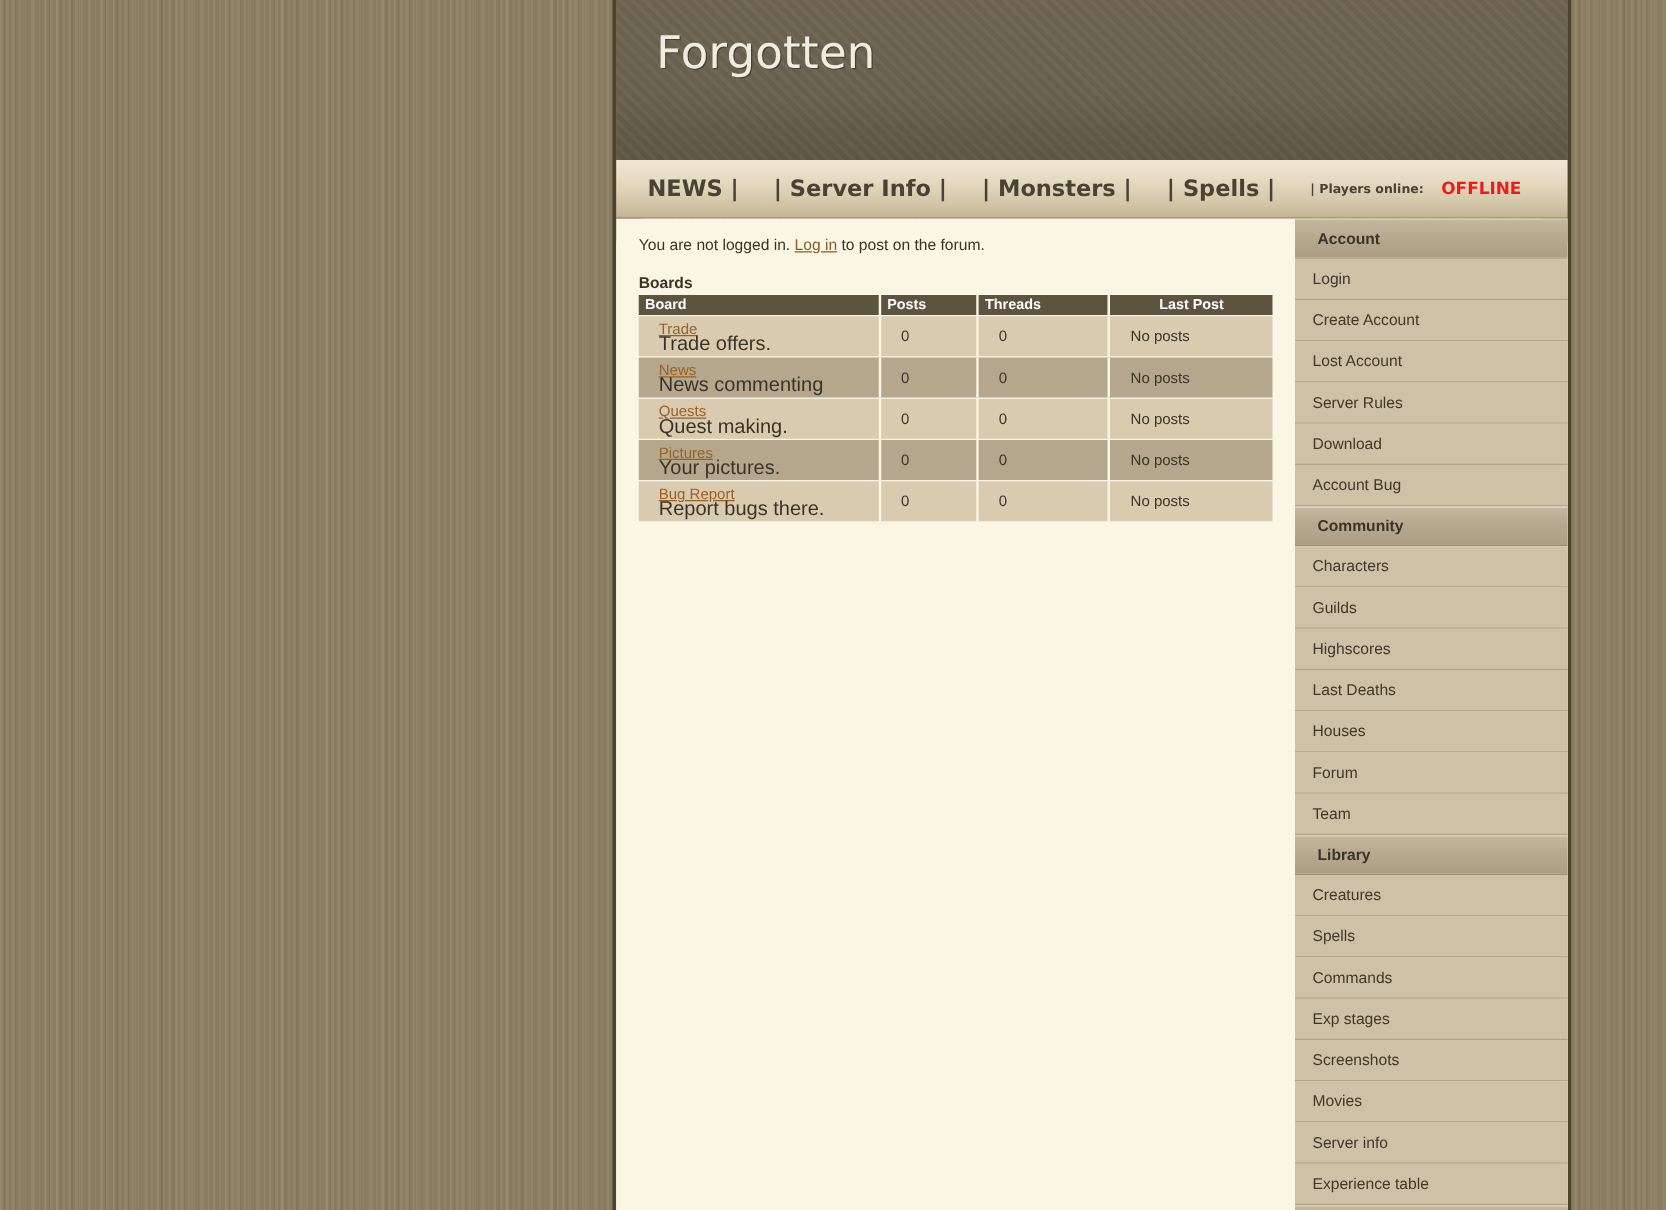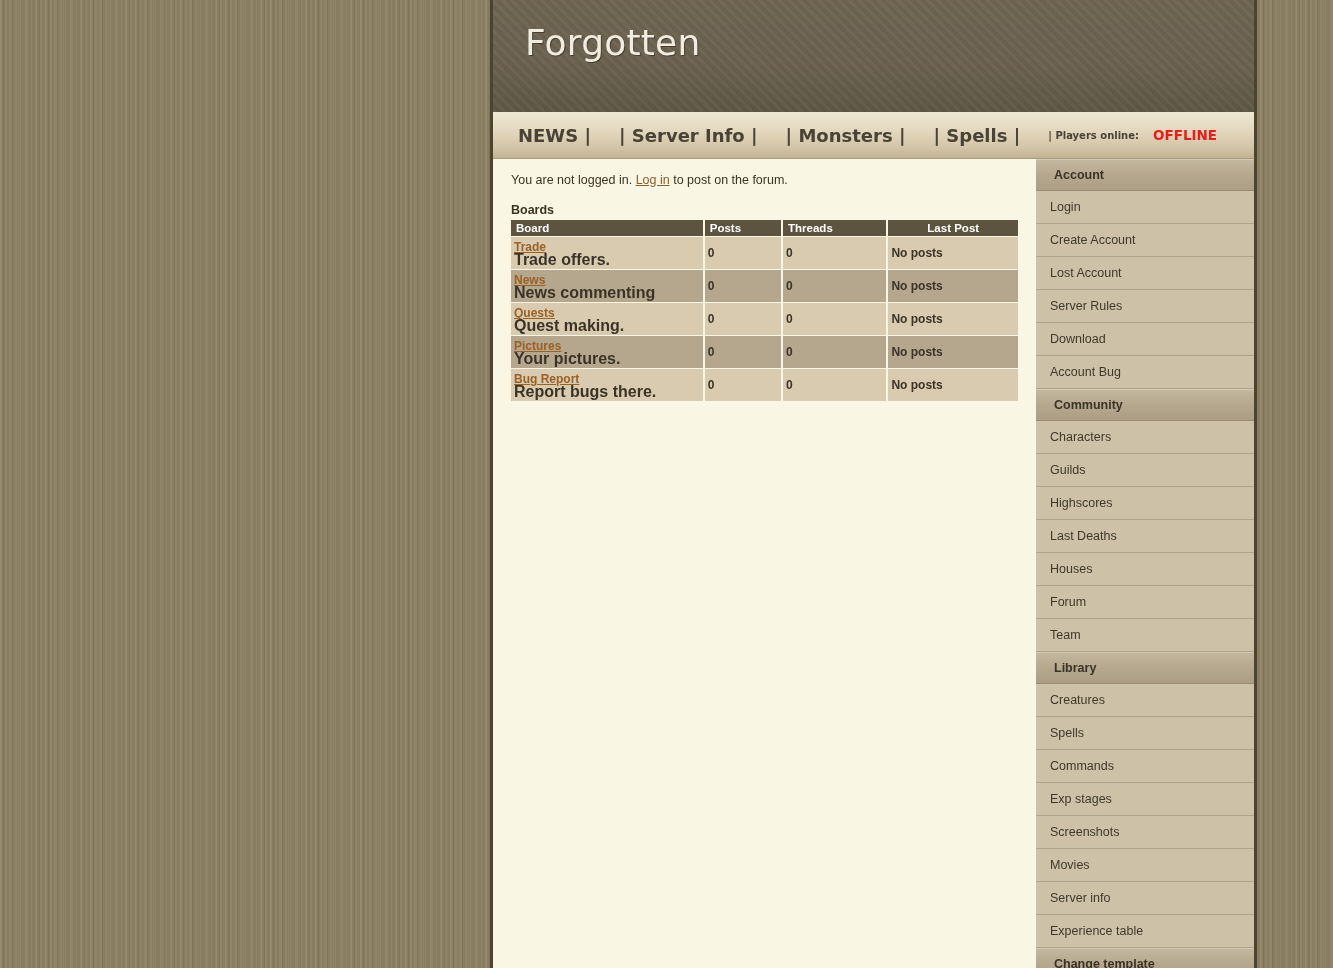--- a/index.html
+++ b/index.html
@@ -33,21 +33,21 @@
     position: absolute;
     left: 490px; top: 0;
     width: 767px; height: 968px;
     border-left: 3px solid #4d442f;
     border-right: 3px solid #4d442f;
   }
 
   
   .header {
     position: relative;
-    height: 112px;
+    height: 128px;
     background-color: #6d6450;
     background-image:
       repeating-linear-gradient(45deg,
         rgba(255,255,255,0.028) 0px,
         rgba(255,255,255,0.028) 3px,
         rgba(0,0,0,0.028) 3px,
         rgba(0,0,0,0.028) 7px),
       linear-gradient(to bottom, #6f6551 0%, #6a6150 60%, #5f5745 100%);
     overflow: hidden;
   }
@@ -144,25 +144,24 @@
     color: #ffffff;
     font-weight: bold;
     font-size: 11.5px;
     text-align: left;
     padding: 2px 5px;
     border-right: 2px solid #faf6e4;
   }
   table.boards th.center { text-align: center; }
   table.boards th:last-child { border-right: none; }
   table.boards td {
-    padding: 3px 3px;
+    padding: 3px 16px;
     color: #3b3426;
     vertical-align: middle;
     border-right: 2px solid #faf6e4;
-    font-weight: bold;
   }
   table.boards td:last-child { border-right: none; }
   tr.row-odd td  { background: #d9cbb0; }
   tr.row-even td { background: #b4a78d; }
   td.col-board { width: 193px; vertical-align: top; padding-top: 2px; }
   td.col-posts { width: 78px; }
   td.col-threads { width: 105px; }
   td.col-last { width: 129px; }
   .board-link {
     color: #9a6224;

